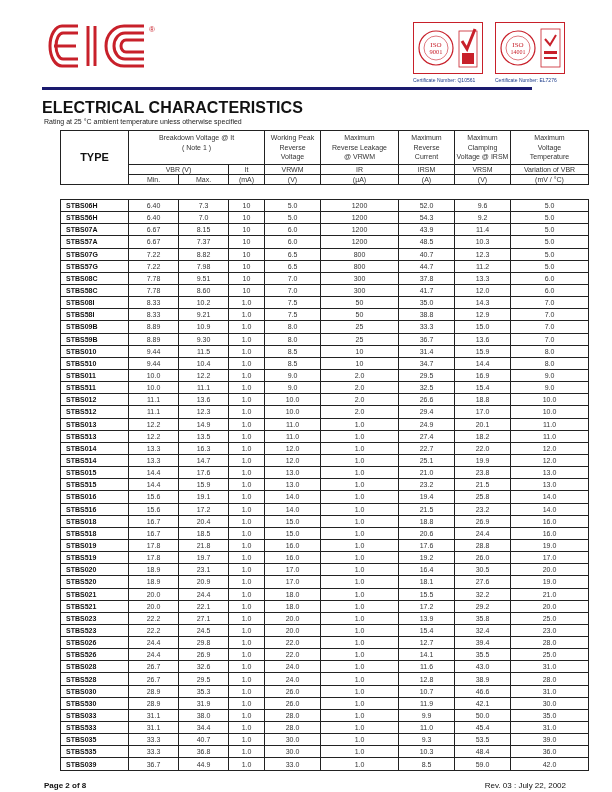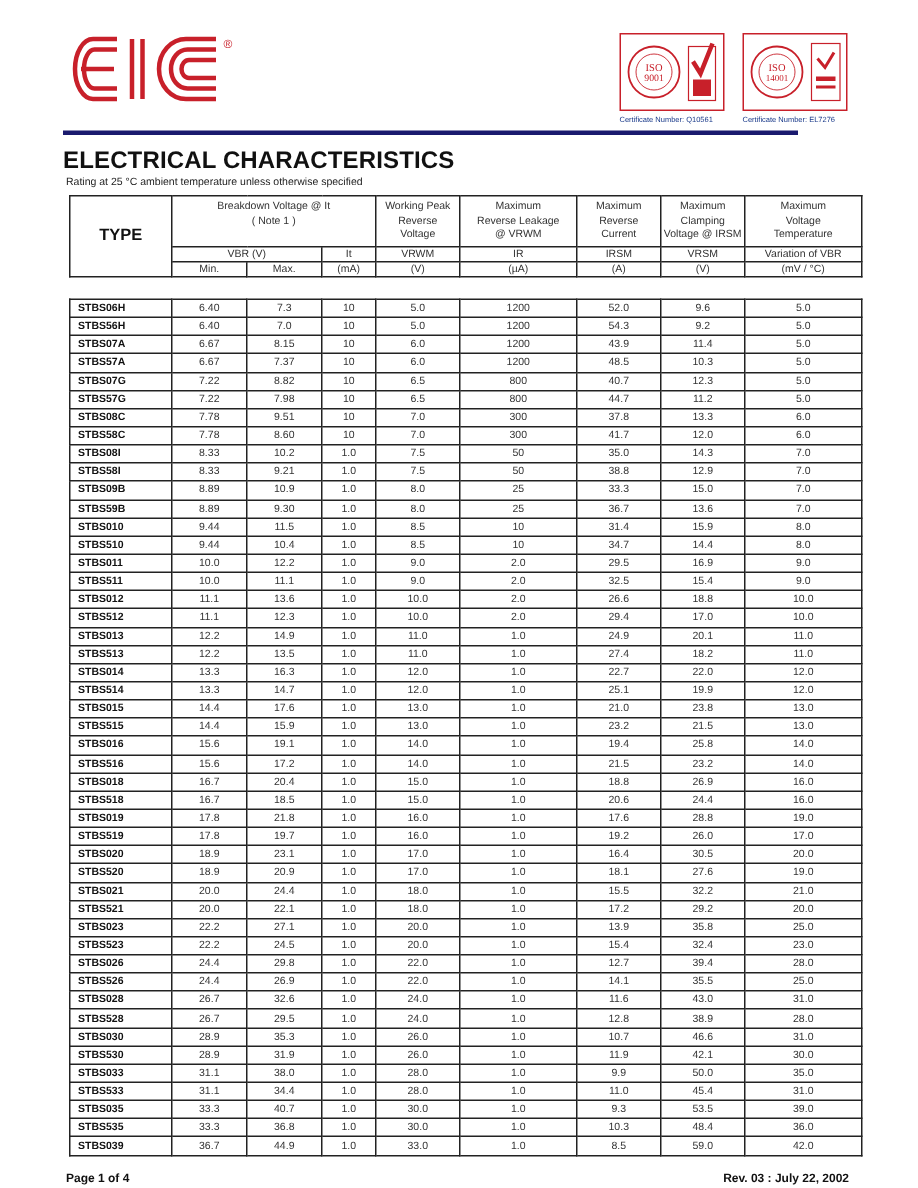--- a/index.html
+++ b/index.html
@@ -5,31 +5,31 @@
   html, body { margin:0; padding:0; background:#fff; }
   body { width:612px; height:792px; position:relative; overflow:hidden; font-family:"Liberation Sans", sans-serif; color:#111; }
   .logo { position:absolute; left:48px; top:20px; width:100px; height:52px; }
   .reg { position:absolute; left:149px; top:25px; font-size:8px; color:#c8202a; }
   .certs { position:absolute; left:413px; top:22px; width:160px; height:64px; }
   .cert-box { position:absolute; top:0; width:70px; height:52px; border:1px solid #c8202a; box-sizing:border-box; }
   .cert-no { position:absolute; top:55px; font-size:5px; color:#1a3a8a; white-space:nowrap; }
   .rule { position:absolute; left:42px; top:87px; width:490px; height:3px; background:#1a1a6e; }
   .title { position:absolute; left:42px; top:99px; font-size:16px; font-weight:bold; letter-spacing:0.1px; }
   .note { position:absolute; left:44px; top:118px; font-size:7px; color:#222; }
-  table { border-collapse:collapse; position:absolute; left:46px; table-layout:fixed;padding-left:16px; }
+  table { border-collapse:collapse; position:absolute; left:60px; table-layout:fixed;padding-left:16px; }
   td, th { border:1px solid #222; font-size:7px; text-align:center; padding:0; font-weight:normal; color:#333; overflow:hidden; white-space:nowrap; }
   .hdr { top:130px; width:528px; }
   .hdr .type { font-size:11px; font-weight:bold; color:#111; }
   .hdr td { line-height:9.5px; }
   .hdr .sub td { height:9px; line-height:9px; }
   .dat { top:199px; width:528px; }
   .dat td { height:11.15px; line-height:11px; }
   .dat td.t { text-align:left; padding-left:5px; font-weight:bold; color:#111; }
   .footer-l { position:absolute; left:44px; top:781px; font-size:8px; font-weight:bold; }
-  .footer-r { position:absolute; right:46px; top:781px; font-size:8px; font-weight:bold; }
+  .footer-r { position:absolute; right:46px; top:781px; font-size:8px; font-weight:normal; }
 </style>
 </head>
 <body>
 
 <svg class="logo" viewBox="0 0 100 52">
   <g fill="none" stroke="#c8202a" stroke-width="3">
 
     <path d="M30 6 H14 A12 20 0 0 0 14 46 H30"></path>
     <path d="M30 13 H15 A7 13 0 0 0 15 39 H30"></path>
     <path d="M6 26 H28"></path>
@@ -670,14 +670,14 @@
         <td>1.0</td>
         <td>33.0</td>
         <td>1.0</td>
         <td>8.5</td>
         <td>59.0</td>
         <td>42.0</td>
       </tr>
     </tbody>
 </table>
 
-<div class="footer-l">Page 1 of 4</div>
+<div class="footer-l">Page 2 of 8</div>
 <div class="footer-r">Rev. 03 : July 22, 2002</div>
 
 </body></html>

